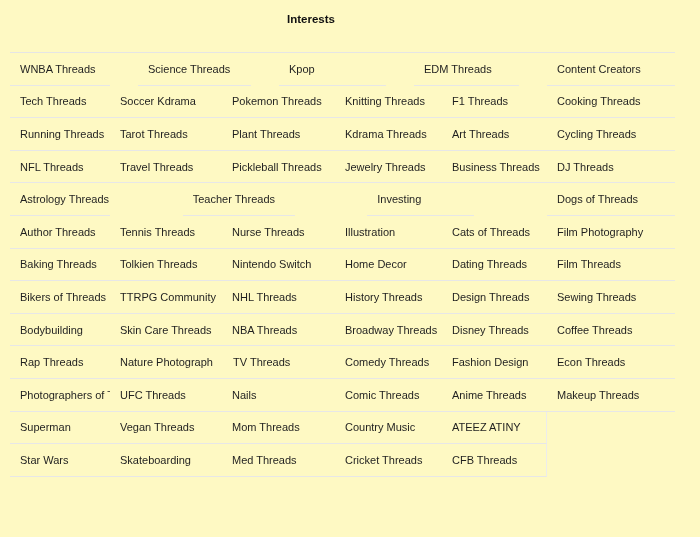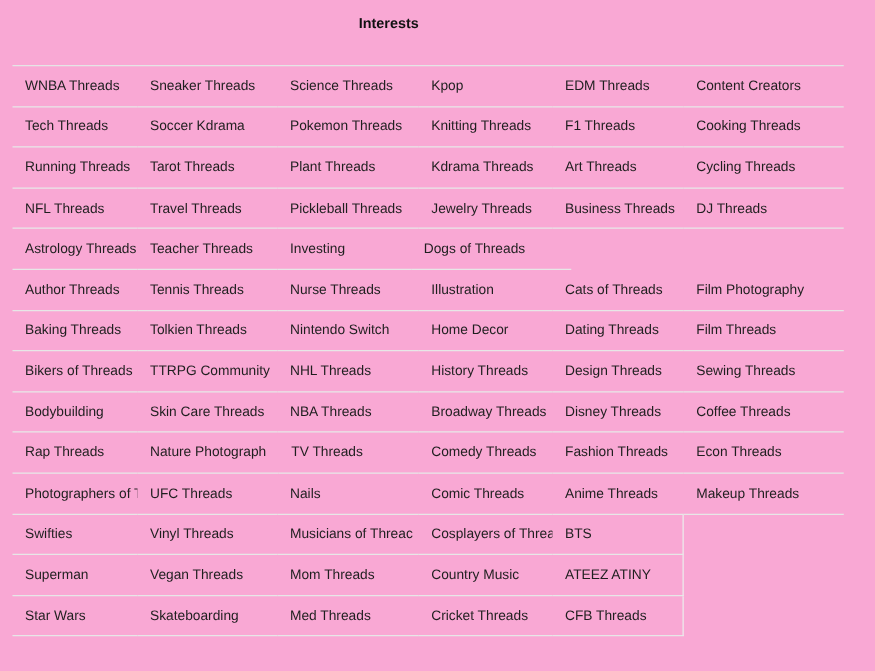--- a/index.html
+++ b/index.html
@@ -8,21 +8,21 @@
     width: 700px;
     height: 537px;
     background: #ffffff;
     font-family: "Liberation Sans", "DejaVu Sans", sans-serif;
     overflow: hidden;
   }
   .page {
     position: relative;
     width: 700px;
     height: 537px;
-    background: #f9a8d4;
+    background: #fef9c3;
   }
   .page-title {
     position: absolute;
     left: 287px;
     top: 13px;
     font-size: 11.5px;
     font-weight: 700;
     color: #111111;
     white-space: nowrap;
   }
@@ -30,20 +30,21 @@
     position: absolute;
     left: 10px;
     top: 52px;
     width: 665px;
     border-top: 1px solid #e5e5e5;
   }
   .trow {
     display: flex;
     flex-direction: row;
     height: 32.6px;
+    justify-content: space-between;
   }
   .cell {
     box-sizing: border-box;
     display: flex;
     align-items: center;
     padding-left: 10px;
     font-size: 11px;
     color: #1f1f1f;
     white-space: nowrap;
     overflow: hidden;
@@ -60,21 +61,20 @@
 </style>
 </head>
 <body>
 
 <div class="page">
   <div class="page-title">Interests</div>
 
   <div class="interests-table">
       <div class="trow">
         <div class="cell c0">WNBA Threads</div>
-        <div class="cell c1">Sneaker Threads</div>
         <div class="cell c2">Science Threads</div>
         <div class="cell c3">Kpop</div>
         <div class="cell c4">EDM Threads</div>
         <div class="cell c5">Content Creators</div>
       </div>
       <div class="trow">
         <div class="cell c0">Tech Threads</div>
         <div class="cell c1">Soccer Kdrama</div>
         <div class="cell c2">Pokemon Threads</div>
         <div class="cell c3">Knitting Threads</div>
@@ -133,38 +133,30 @@
         <div class="cell c2">NBA Threads</div>
         <div class="cell c3">Broadway Threads</div>
         <div class="cell c4">Disney Threads</div>
         <div class="cell c5">Coffee Threads</div>
       </div>
       <div class="trow">
         <div class="cell c0">Rap Threads</div>
         <div class="cell c2">Nature Photograph</div>
         <div class="cell c1">TV Threads</div>
         <div class="cell c3">Comedy Threads</div>
-        <div class="cell c4">Fashion Threads</div>
+        <div class="cell c4">Fashion Design</div>
         <div class="cell c5">Econ Threads</div>
       </div>
       <div class="trow">
         <div class="cell c0">Photographers of Th</div>
         <div class="cell c1">UFC Threads</div>
         <div class="cell c2">Nails</div>
         <div class="cell c3">Comic Threads</div>
         <div class="cell c4">Anime Threads</div>
         <div class="cell c5">Makeup Threads</div>
-      </div>
-      <div class="trow">
-        <div class="cell c0">Swifties</div>
-        <div class="cell c1">Vinyl Threads</div>
-        <div class="cell c2">Musicians of Threac</div>
-        <div class="cell c3">Cosplayers of Threa</div>
-        <div class="cell c4 edge">BTS</div>
-        <div class="cell c5 empty"></div>
       </div>
       <div class="trow">
         <div class="cell c0">Superman</div>
         <div class="cell c1">Vegan Threads</div>
         <div class="cell c2">Mom Threads</div>
         <div class="cell c3">Country Music</div>
         <div class="cell c4 edge">ATEEZ ATINY</div>
         <div class="cell c5 empty"></div>
       </div>
       <div class="trow">

